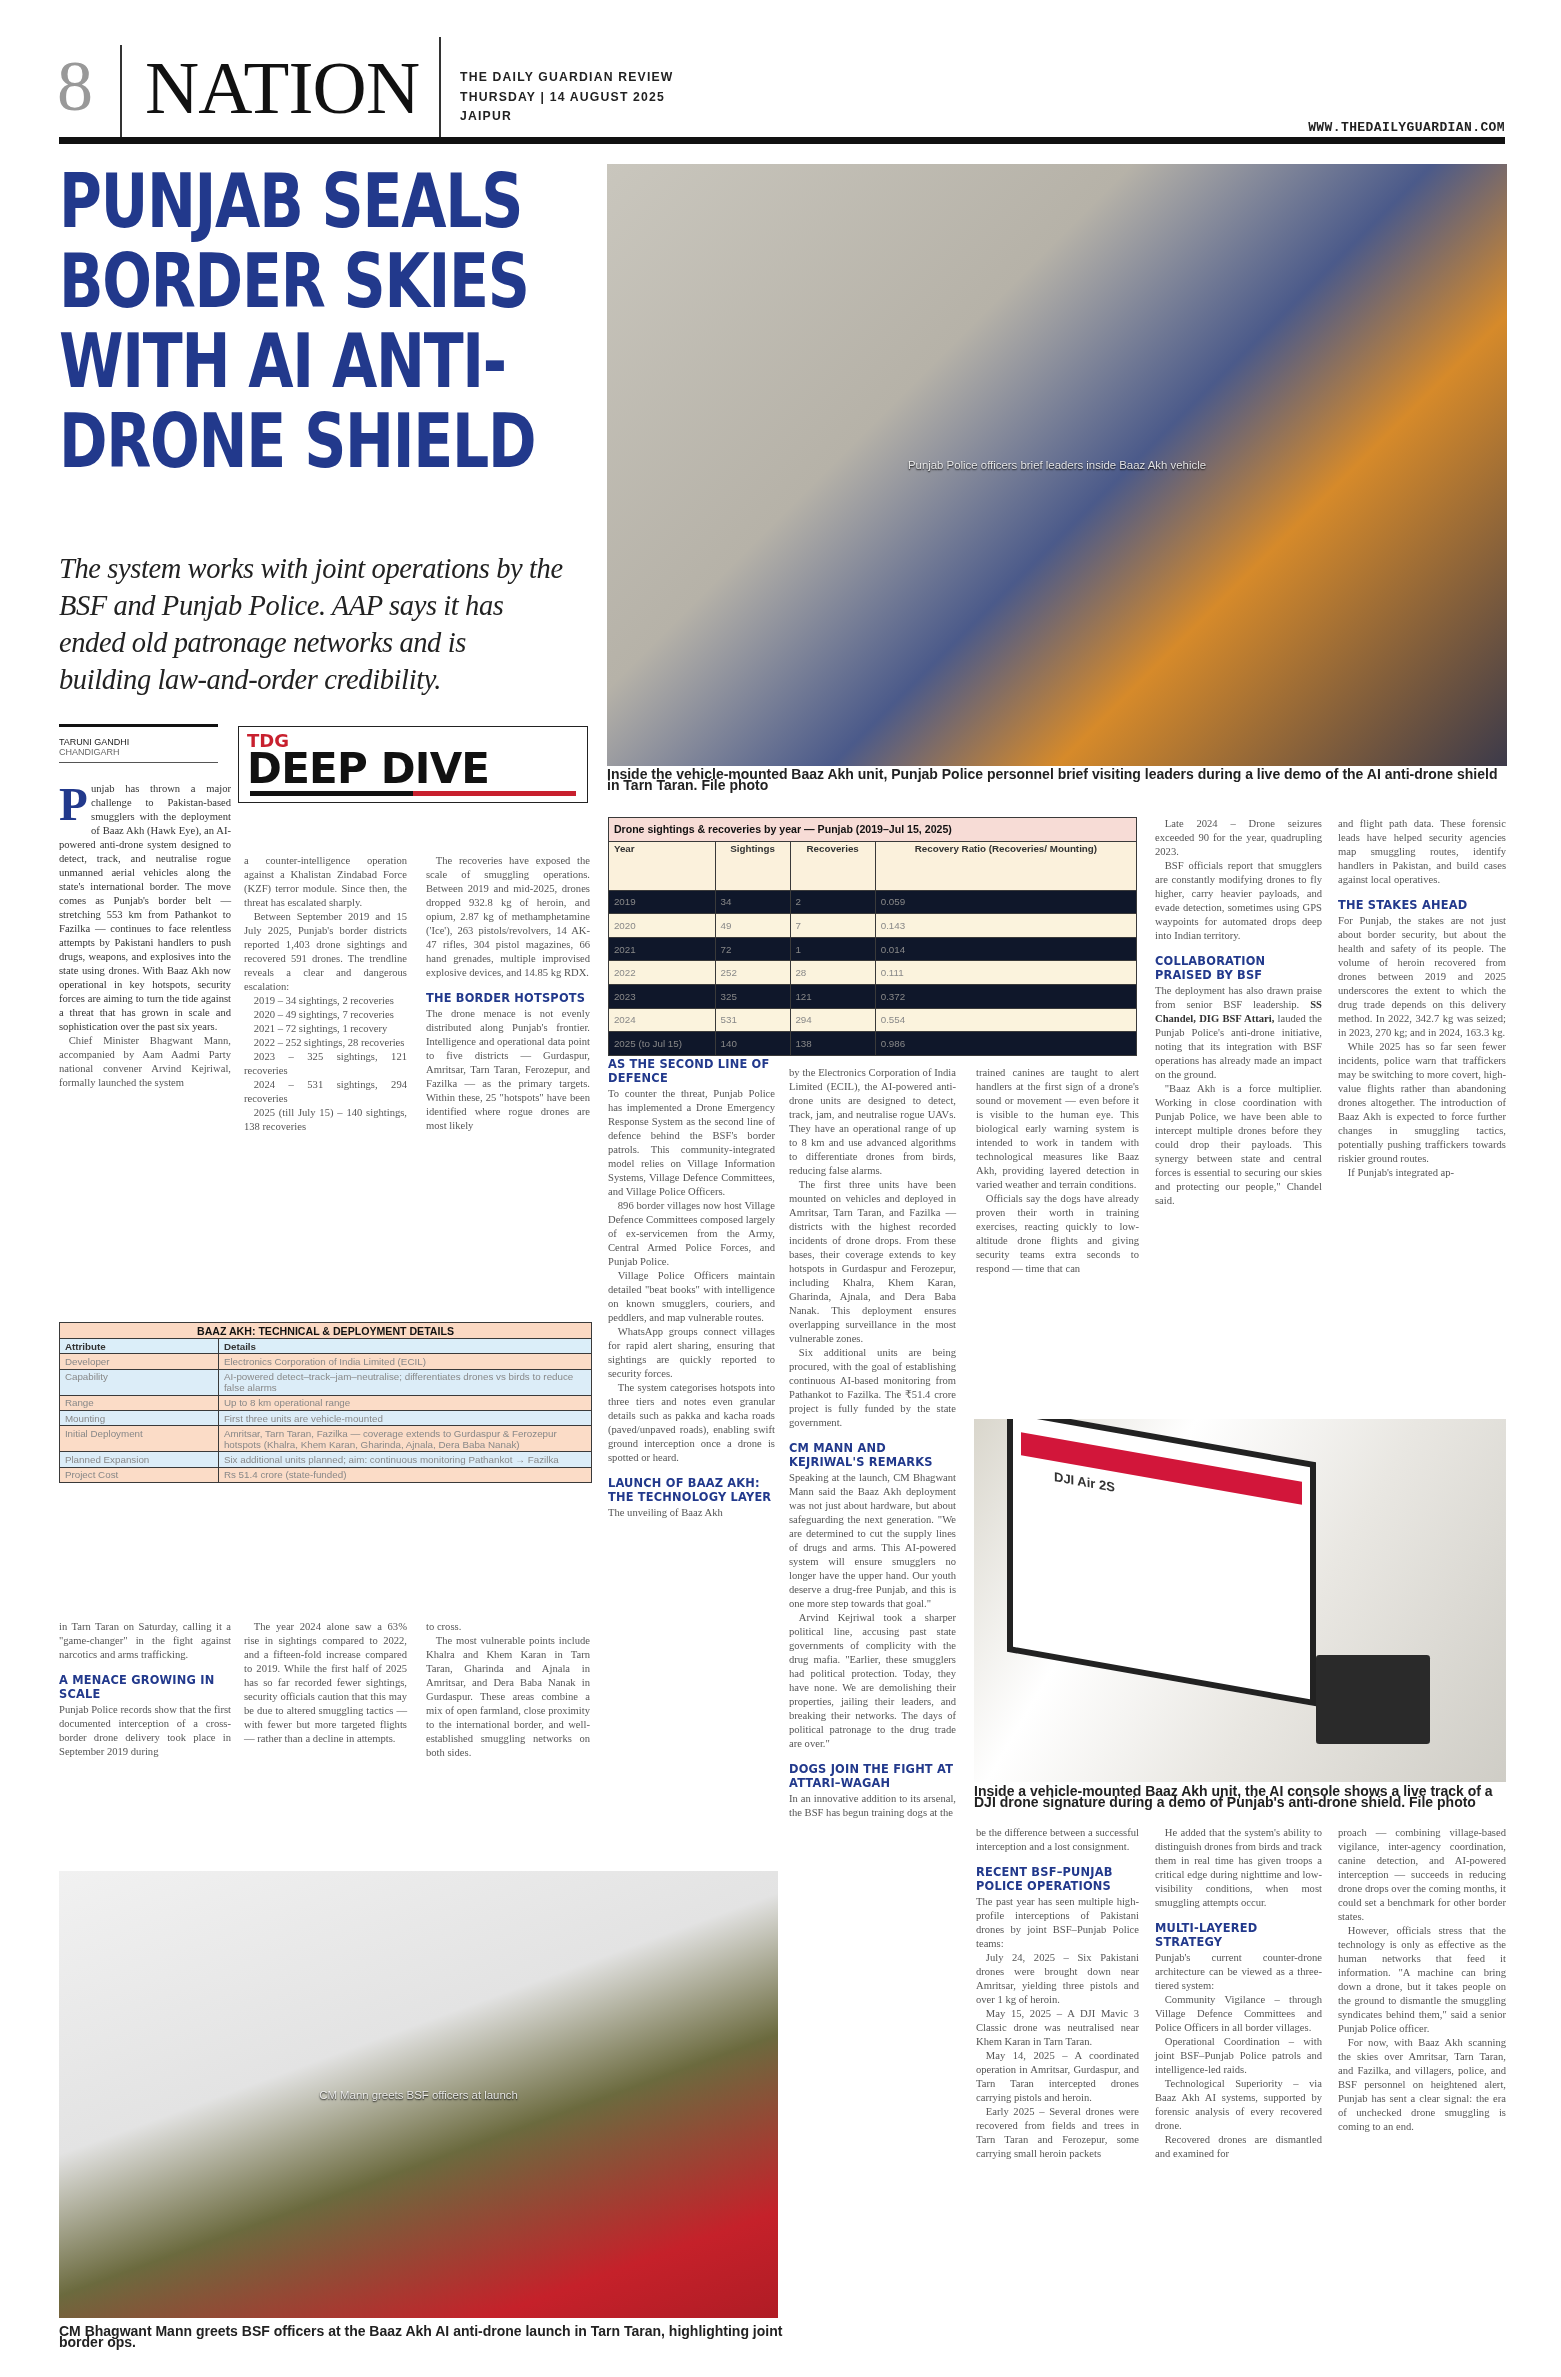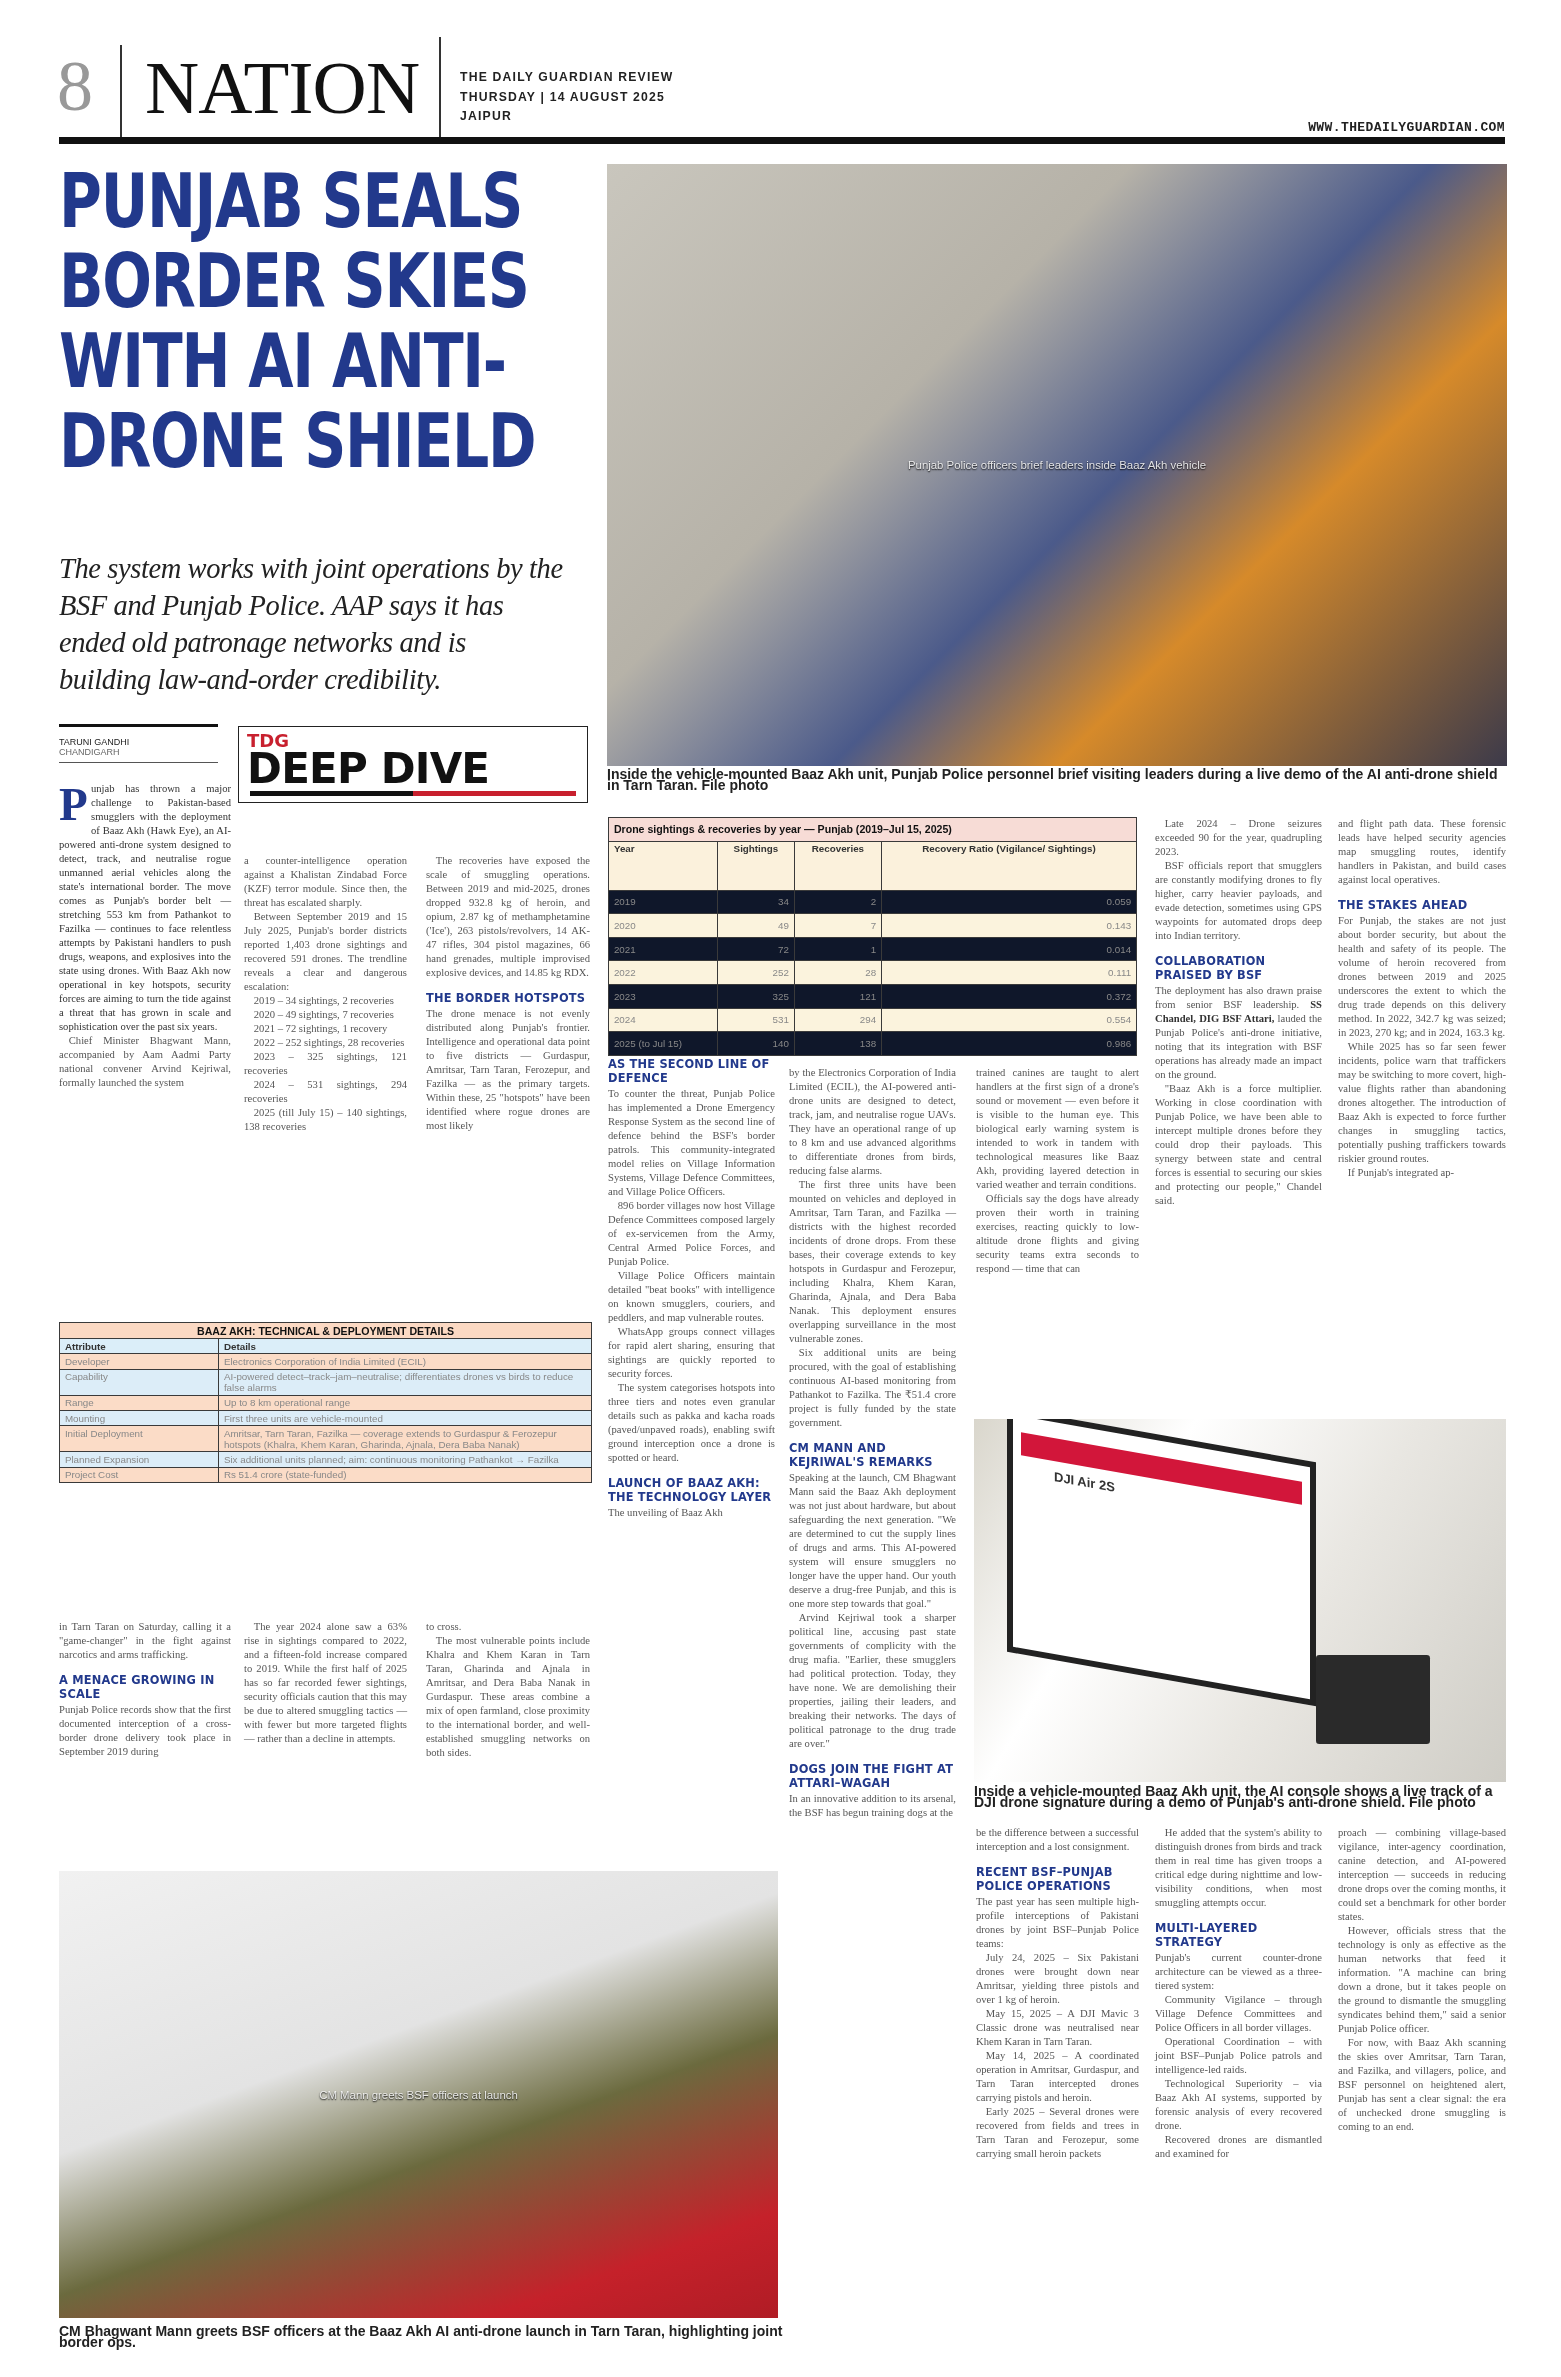--- a/index.html
+++ b/index.html
@@ -33,21 +33,21 @@
 .caption{font-family:"Liberation Sans",sans-serif;font-weight:bold;font-size:14px;line-height:11.4px;color:#222}
 
 .tbl{border-collapse:collapse;font-family:"Liberation Sans",sans-serif;font-size:9.8px;color:#888}
 .tbl td,.tbl th{border:1.6px solid #3a3a3a;padding:1.6px 4.9px}
 .tbl .ttl{font-weight:bold;color:#111;text-align:center;font-size:10.6px}
 .tbl th{color:#333;font-weight:bold;text-align:left;vertical-align:top}
 .t1{left:608px;top:817px;width:529px}
 .t1 .ttl{background:#f7dcd6}
 .t1 th{background:#fbf1dc;height:49px}
 .t1 th.c{text-align:center}
-.t1 td{text-align:right;height:23.6px}
+.t1 td{text-align:left;height:23.6px}
 .t1 td:first-child{text-align:left}
 .t1 tr.odd td{background:#0f172a}
 .t1 tr.even td{background:#fbf3dd}
 .t2{left:59px;top:1322px;width:533px}
 .t2 .ttl{background:#fbd9c3}
 .t2 th{background:#dbeef9}
 .t2 td{vertical-align:top}
 .t2 tr.odd td{background:#fbdcc7}
 .t2 tr.even td{background:#dcedf8}
 .t2 td:first-child{width:159px}
@@ -121,21 +121,21 @@
 
 <table class="abs tbl t1">
   <tbody>
       <tr>
         <td colspan="4" class="ttl">Drone sightings &amp; recoveries by year — Punjab (2019–Jul 15, 2025)</td>
       </tr>
   <tr>
     <th>Year</th>
     <th class="c">Sightings</th>
     <th class="c">Recoveries</th>
-    <th class="c">Recovery Ratio (Vigilance/ Sightings)</th>
+    <th class="c">Recovery Ratio (Recoveries/ Mounting)</th>
   </tr>
   <tr class="odd">
         <td>2019</td>
         <td>34</td>
         <td>2</td>
         <td>0.059</td>
       </tr>
   <tr class="even">
         <td>2020</td>
         <td>49</td>

